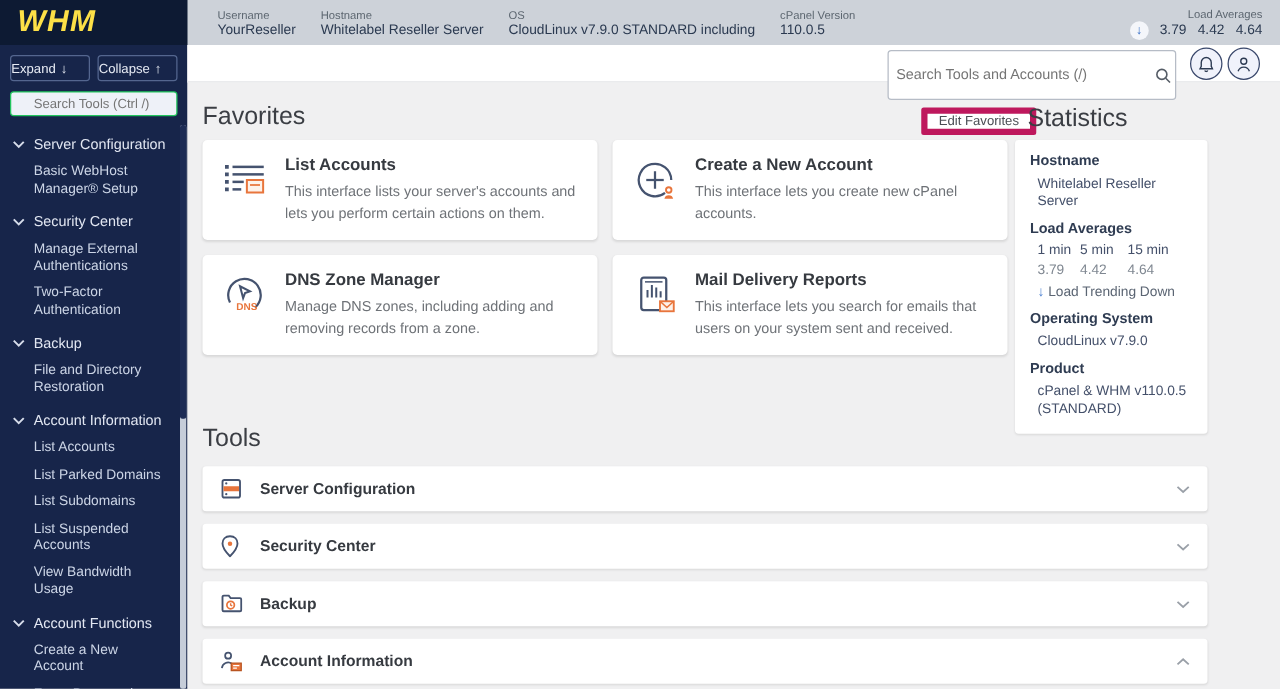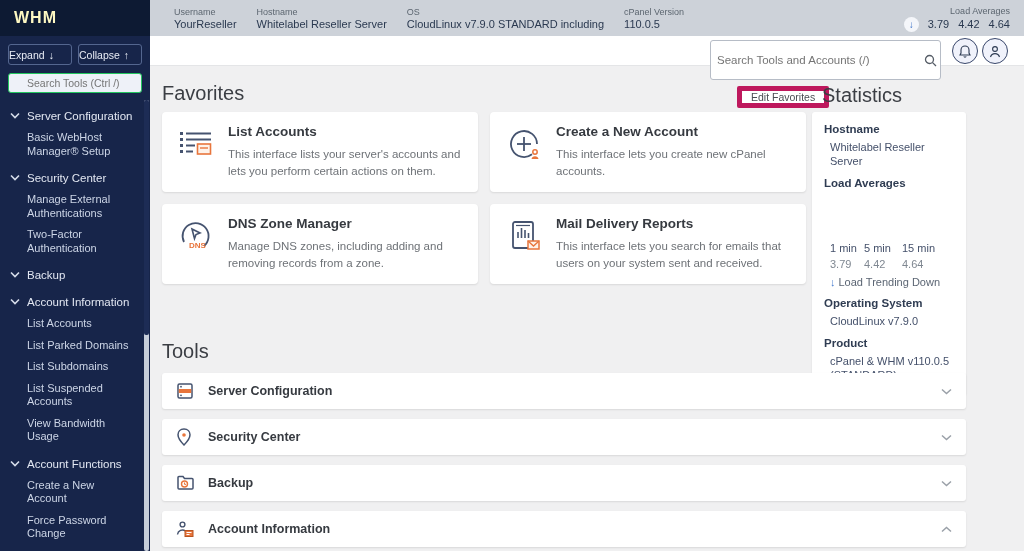--- a/index.html
+++ b/index.html
@@ -1,21 +1,21 @@
 <!DOCTYPE html>
 <html><head>
 <meta charset="utf-8">
 <style>
   * { margin:0; padding:0; box-sizing:border-box; }
   html,body { width:1024px; height:551px; overflow:hidden; font-family:"Liberation Sans", sans-serif; background:#f0f0f1; }
 
   
   .topbar { position:absolute; left:0; top:0; width:1024px; height:36px; background:#cdd2d9; display:flex; }
   .logo-block { width:150px; height:36px; background:#0d1a33; display:flex; align-items:center; padding-left:14px; flex:0 0 150px; }
-  .logo-text { color:#fef9c3; font-size:16px; font-weight:bold; letter-spacing:1px; }
+  .logo-text { color:#fde047; font-size:24px; font-weight:bold; font-style:italic; letter-spacing:1px; }
   .topbar-info { flex:1; display:flex; align-items:center; padding-left:24px; gap:20px; }
   .tb-field { display:flex; flex-direction:column; justify-content:center; }
   .tb-label { font-size:9px; color:#5c6670; line-height:12px; }
   .tb-value { font-size:11px; color:#2a3950; line-height:13px; }
   .tb-load { margin-left:auto; margin-right:14px; display:flex; flex-direction:column; align-items:flex-end; }
   .tb-load-row { display:flex; align-items:center; gap:9px; }
   .load-circle { width:15px; height:15px; border-radius:50%; background:#f4f6fa; color:#3c72c8; font-size:10px; display:flex; align-items:center; justify-content:center; }
   .tb-load-val { font-size:11px; color:#2a3950; }
 
   
@@ -52,21 +52,21 @@
   .card { background:#fff; border-radius:4px; box-shadow:0 1px 2px rgba(0,0,0,.10); padding:12px 14px; display:flex; gap:12px; min-height:78px; cursor:pointer; }
   .card-icon { flex:0 0 40px; }
   .card-title { font-size:13.5px; color:#363a40; font-weight:bold; margin-bottom:7px; }
   .card-desc { font-size:11.5px; color:#6e7277; line-height:17px; }
 
   .stats-panel { position:absolute; left:662px; top:76px; width:154px; background:#fff; border-radius:3px; box-shadow:0 1px 2px rgba(0,0,0,.10); padding:11px 12px 13px 12px; }
   .st-label { font-size:11.5px; font-weight:bold; color:#2f3c52; margin-top:9px; }
   .st-label:first-child { margin-top:0; }
   .st-value { font-size:11px; color:#44506a; margin:5px 0 0 6px; line-height:14px; }
   .st-load-grid { display:grid; grid-template-columns:34px 38px 44px; margin:5px 0 0 6px; }
-  .st-load-col { font-size:11px; color:#44506a;margin-top:48px; }
+  .st-load-col { font-size:11px; color:#44506a; }
   .st-load-num { font-size:11px; color:#7f8791; margin-top:4px; }
   .st-trend { font-size:11px; color:#5b6573; margin:6px 0 0 6px; display:flex; align-items:center; gap:3px; }
   .st-trend-arrow { color:#4a7fd0; font-size:11px; }
 
   .tools-title { position:absolute; left:12px; top:304px; }
   .tool-rows { position:absolute; left:12px; top:337px; width:804px; }
   .tool-row { height:36px; background:#fff; border-radius:3px; box-shadow:0 1px 2px rgba(0,0,0,.10); margin-bottom:10px; display:flex; align-items:center; padding:0 14px; cursor:pointer; }
   .tool-icon { flex:0 0 20px; margin-right:12px; display:flex; align-items:center; }
   .tool-label { font-size:12.5px; font-weight:bold; color:#363a40; }
   .tool-chev { margin-left:auto; display:flex; align-items:center; }
@@ -147,20 +147,23 @@
         <div class="sb-item">Two-Factor Authentication</div>
       </div>
     </div>
 
     <div class="sb-section">
       <div class="sb-sec-head">
         <svg class="sb-chev" width="10" height="7" viewBox="0 0 10 7">
             <polyline points="1,1.5 5,5.5 9,1.5" fill="none" stroke="#d6dcea" stroke-width="1.6"></polyline>
           </svg>
         <span>Backup</span>
+      </div>
+      <div class="sb-items">
+        <div class="sb-item">File and Directory Restoration</div>
       </div>
     </div>
 
     <div class="sb-section">
       <div class="sb-sec-head">
         <svg class="sb-chev" width="10" height="7" viewBox="0 0 10 7">
             <polyline points="1,1.5 5,5.5 9,1.5" fill="none" stroke="#d6dcea" stroke-width="1.6"></polyline>
           </svg>
         <span>Account Information</span>
       </div>

